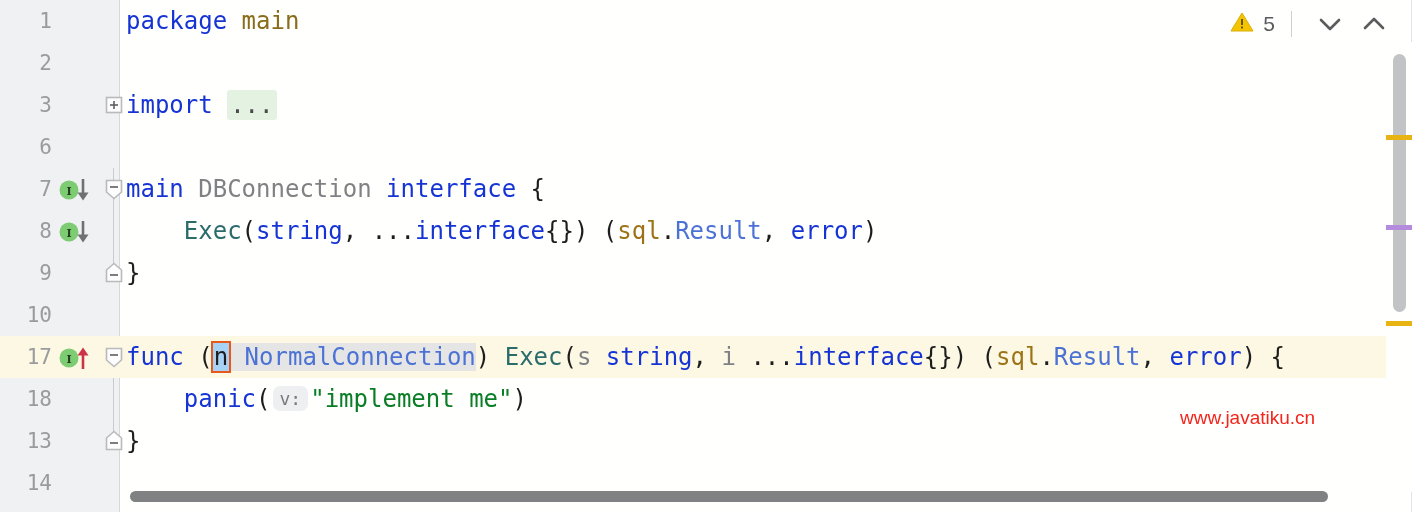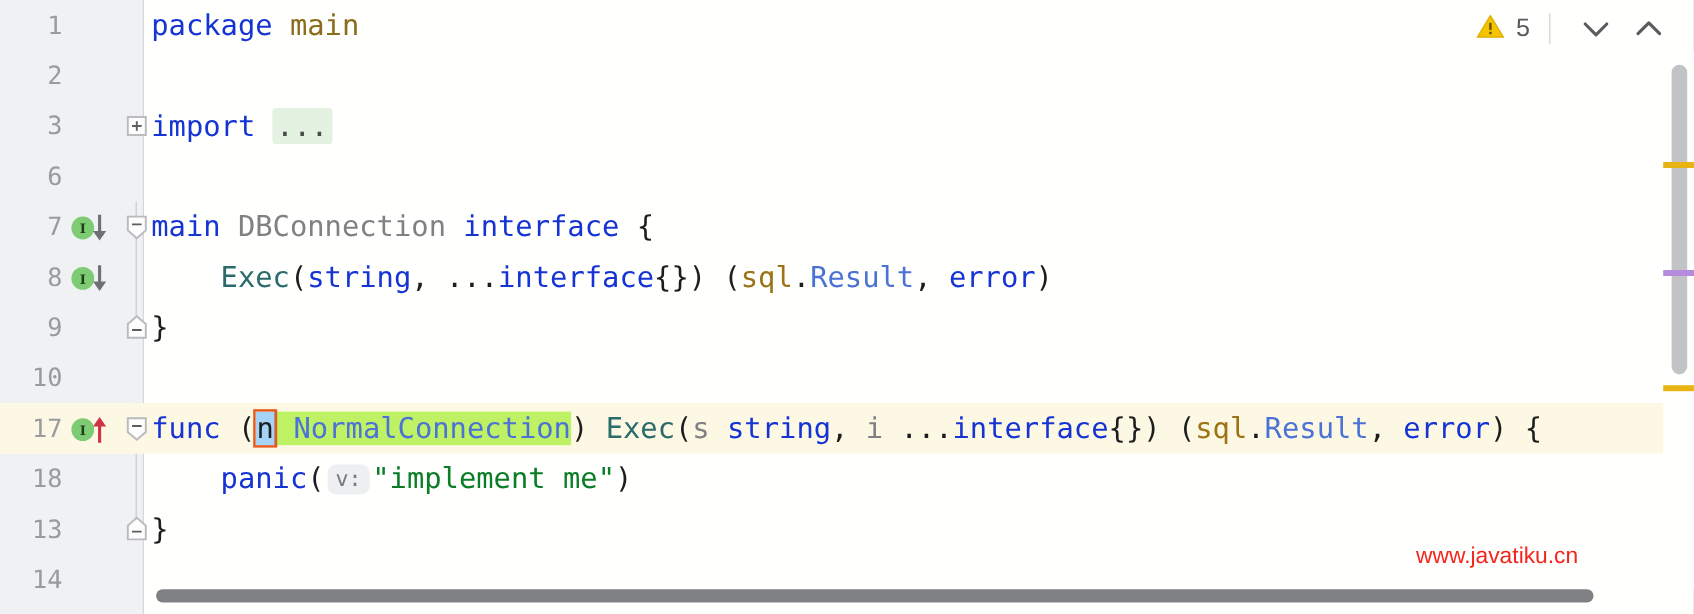--- a/index.html
+++ b/index.html
@@ -127,21 +127,21 @@
   }
   .caret {
     display: inline-block;
     width: 2px;
     height: 28px;
     background: #111;
     vertical-align: -6px;
     margin-left: -1px;
   }
   .occurrence {
-    background: #bef264;
+    background: #e5e5e5;
     margin-top: 16px;
   }
 
   
   .inspect {
     position: absolute;
     right: 16px;
     top: 4px;
     height: 40px;
     display: flex;
@@ -340,21 +340,21 @@
         <polyline points="4,5 13,14 22,5" fill="none" stroke="#5a5b5e" stroke-width="2.6" stroke-linecap="round" stroke-linejoin="round"></polyline>
       </svg>
     </div>
     <div class="chev">
       <svg width="26" height="18" viewBox="0 0 26 18">
         <polyline points="4,13 13,4 22,13" fill="none" stroke="#5a5b5e" stroke-width="2.6" stroke-linecap="round" stroke-linejoin="round"></polyline>
       </svg>
     </div>
   </div>
 
-  <div class="watermark" style="left:1180px; top:407px;margin-top:46px;">www.javatiku.cn</div>
+  <div class="watermark" style="left:1180px; top:407px;">www.javatiku.cn</div>
 
   <div class="vborder"></div>
   <div class="vscroll-track" id="vscroll"></div>
 
   <div class="hthumb" id="hthumb" style="left: 130px; width: 1198px; top: 491px;"></div>
 
 <div class="vthumb" style="top: 54px; height: 258px;"></div>
     <div class="vmark" style="top: 135px; background: rgb(232, 180, 19);"></div>
     <div class="vmark" style="top: 225px; background: rgb(181, 140, 221);"></div>
     <div class="vmark" style="top: 321px; background: rgb(232, 180, 19);"></div>

